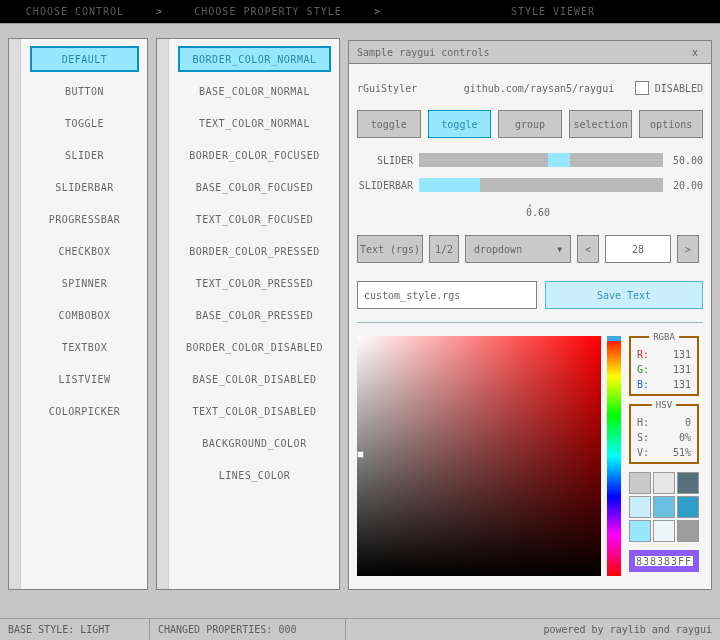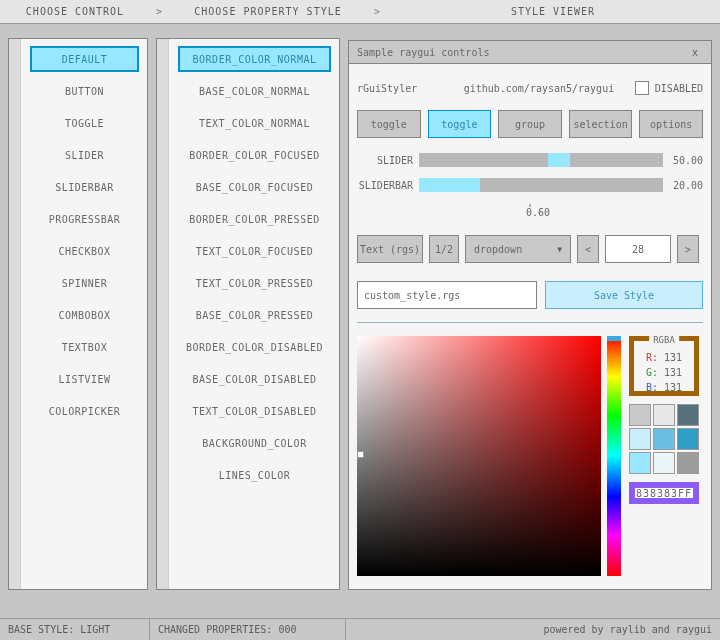--- a/index.html
+++ b/index.html
@@ -9,21 +9,21 @@
     background: #c6c6c6;
     font-family: "DejaVu Sans Mono", monospace;
     font-size: 10px;
     color: #686868;
     overflow: hidden;
   }
 
   
   .topbar {
     position:absolute; top:0; left:0; right:0; height:24px;
-    background:#e5e5e5; border-bottom:1px solid #9a9a9a;
+    background:#000000; border-bottom:1px solid #9a9a9a;
     display:flex; align-items:center; color:#5c5c5c; letter-spacing:1px;
   }
   .tb-s1 { width:150px; text-align:center; }
   .tb-chev { width:18px; text-align:center; color:#7d7d7d; letter-spacing:0; }
   .tb-s2 { width:200px; text-align:center; }
   .tb-s3 { flex:1; text-align:center; }
 
   
   .panel { position:absolute; top:38px; background:#f5f5f5; border:1px solid #838383; }
   #controls-panel  { left:8px;   width:140px; height:552px; }
@@ -92,21 +92,21 @@
                 linear-gradient(to right, #fff, #ff0000); }
   .sv-marker { position:absolute; left:0; top:115px; width:7px; height:7px;
     background:#fff; border:1px solid #9a9a9a; }
   .hue { width:14px; height:240px; margin-left:6px; position:relative;
     background: linear-gradient(to bottom,
       #ff0000 0%, #ffff00 17%, #00ff00 33%, #00ffff 50%,
       #0000ff 67%, #ff00ff 83%, #ff0000 100%); }
   .hue-cursor { position:absolute; left:0; right:0; top:0; height:5px; background:#3aa9db; }
 
   .side { width:70px; margin-left:8px; display:flex; flex-direction:column; }
-  .groupbox { border:5px solid #a16207; position:relative; padding:9px 12px 4px;
+  .groupbox { border:2px solid #a16207; position:relative; padding:9px 6px 4px;
     height:60px; margin-bottom:8px; }
   .gb-title { position:absolute; top:-6px; left:50%; transform:translateX(-50%);
     background:#f5f5f5; padding:0 4px; font-size:9px; }
   .gb-row { display:flex; justify-content:space-between; line-height:15px; }
   .lbl-r { color:#c23a3a; }
   .lbl-g { color:#2f8f2f; }
   .lbl-b { color:#3a5fc2; }
 
   .palette { display:grid; grid-template-columns:repeat(3,1fr); gap:2px; margin-bottom:8px; }
   .swatch { height:22px; border:1px solid #9a9a9a; }
@@ -151,22 +151,22 @@
 </div>
 
 <div class="panel" id="properties-panel">
   <div class="scrollstrip"></div>
   <div class="list">
     <div class="item sel">BORDER_COLOR_NORMAL</div>
     <div class="item">BASE_COLOR_NORMAL</div>
     <div class="item">TEXT_COLOR_NORMAL</div>
     <div class="item">BORDER_COLOR_FOCUSED</div>
     <div class="item">BASE_COLOR_FOCUSED</div>
+    <div class="item">TEXT_COLOR_FOCUSED</div>
     <div class="item">BORDER_COLOR_PRESSED</div>
-    <div class="item">TEXT_COLOR_FOCUSED</div>
     <div class="item">TEXT_COLOR_PRESSED</div>
     <div class="item">BASE_COLOR_PRESSED</div>
     <div class="item">BORDER_COLOR_DISABLED</div>
     <div class="item">BASE_COLOR_DISABLED</div>
     <div class="item">TEXT_COLOR_DISABLED</div>
     <div class="item">BACKGROUND_COLOR</div>
     <div class="item">LINES_COLOR</div>
   </div>
 </div>
 
@@ -224,21 +224,21 @@
         <span>dropdown</span>
         <span class="drop-arrow">▼</span>
       </div>
       <div class="btn w-sm">&lt;</div>
       <div class="valuebox">28</div>
       <div class="btn w-sm">&gt;</div>
     </div>
 
     <div class="file-row">
       <div class="textbox">custom_style.rgs</div>
-      <div class="save-btn">Save Style</div>
+      <div class="save-btn">Save Text</div>
     </div>
 
     <div class="divider"></div>
 
     <div class="picker">
       <div class="sv">
         <div class="sv-marker"></div>
       </div>
       <div class="hue">
         <div class="hue-cursor"></div>
@@ -250,20 +250,35 @@
               <span class="lbl-r">R:</span>
               <span>131</span>
             </div>
           <div class="gb-row">
               <span class="lbl-g">G:</span>
               <span>131</span>
             </div>
           <div class="gb-row">
               <span class="lbl-b">B:</span>
               <span>131</span>
+            </div>
+        </div>
+        <div class="groupbox">
+          <span class="gb-title">HSV</span>
+          <div class="gb-row">
+              <span>H:</span>
+              <span>0</span>
+            </div>
+          <div class="gb-row">
+              <span>S:</span>
+              <span>0%</span>
+            </div>
+          <div class="gb-row">
+              <span>V:</span>
+              <span>51%</span>
             </div>
         </div>
         <div class="palette">
           <div class="swatch" style="background:#c9c9c9"></div>
           <div class="swatch" style="background:#e7e7e7"></div>
           <div class="swatch" style="background:#57707e"></div>
           <div class="swatch" style="background:#c9effe"></div>
           <div class="swatch" style="background:#6bbfe0"></div>
           <div class="swatch" style="background:#2f9ec7"></div>
           <div class="swatch" style="background:#97e8ff"></div>

